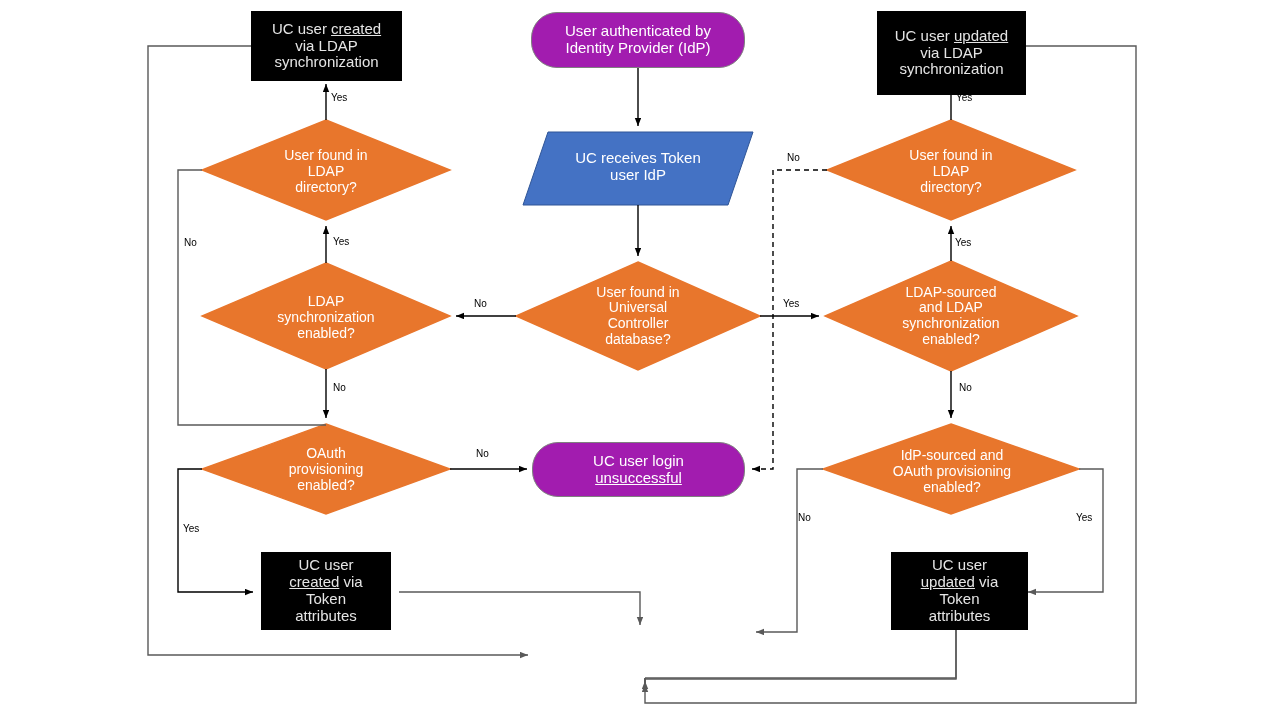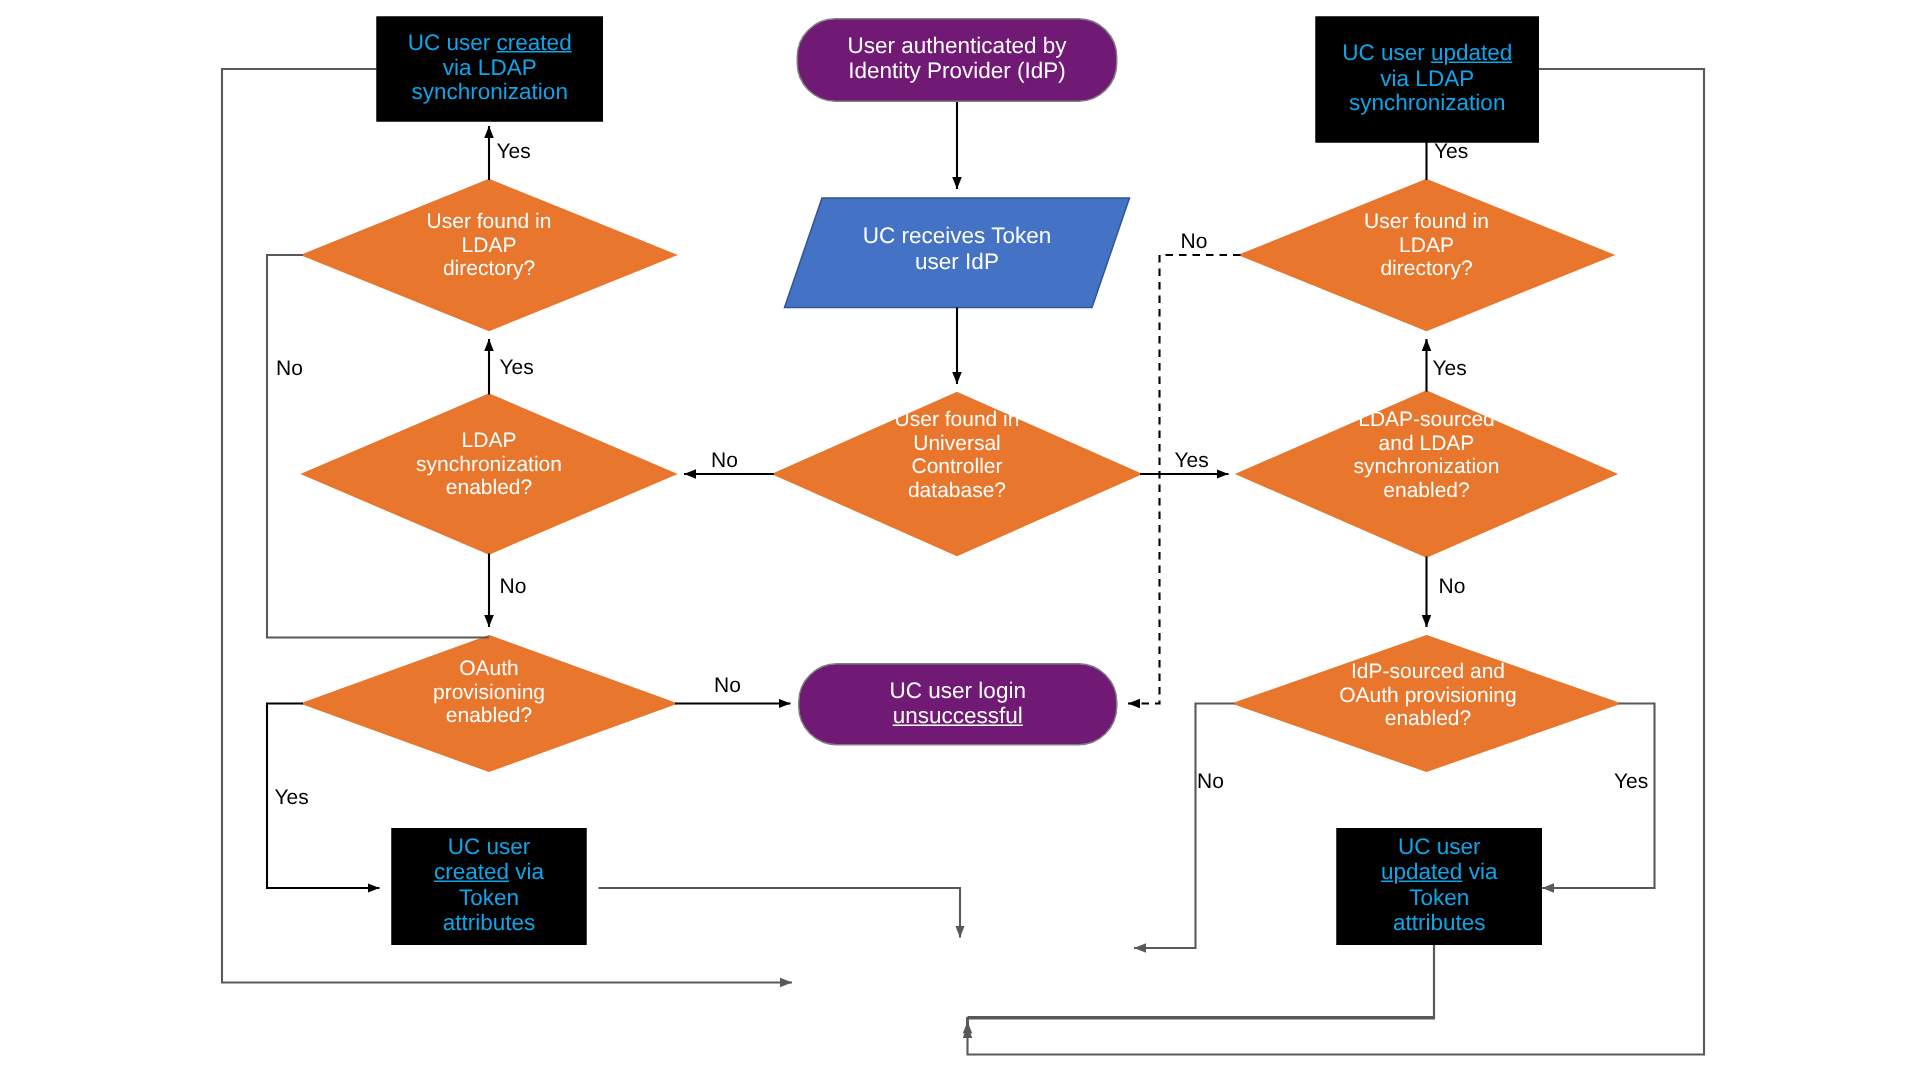--- a/index.html
+++ b/index.html
@@ -6,30 +6,30 @@
   body{
     width:1280px;height:720px;overflow:hidden;
     font-family:"Liberation Sans","DejaVu Sans",sans-serif;
   }
   #stage{position:relative;width:1280px;height:720px;background:#fff;}
   svg.layer{position:absolute;left:0;top:0;width:1280px;height:720px;}
   .node{position:absolute;display:flex;align-items:center;justify-content:center;
         text-align:center;box-sizing:border-box;line-height:1.12;}
   .node .txt{display:block;width:100%;padding:0 4px;}
   
-  .term{background:#701a75;border:1px solid #7f7f7f;border-radius:26px;
+  .term{background:#a21caf;border:1px solid #7f7f7f;border-radius:26px;
         color:#ffffff;font-size:15px;}
   
-  .proc{background:#000000;border:1px solid #000000;color:#0ea5e9;font-size:15px;}
+  .proc{background:#000000;border:1px solid #000000;color:#e5e5e5;font-size:15px;}
   
   .data-shape{color:#ffffff;font-size:15px;}
   
-  .dia-label{position:absolute;display:flex;justify-content:center;
+  .dia-label{position:absolute;display:flex;align-items:center;justify-content:center;
         text-align:center;color:#ffffff;font-size:14px;line-height:1.12;pointer-events:none;}
-  .edge-label{position:absolute;color:#000000;font-size:14px;white-space:nowrap;}
+  .edge-label{position:absolute;color:#000000;font-size:10px;white-space:nowrap;}
   u{text-decoration:underline;}
 </style>
 </head>
 <body>
 
 <div id="stage">
 
   <svg class="layer" viewBox="0 0 1280 720">
     <defs>
       <marker id="ar" markerWidth="9" markerHeight="9" refX="8" refY="3.2" orient="auto" markerUnits="userSpaceOnUse">

